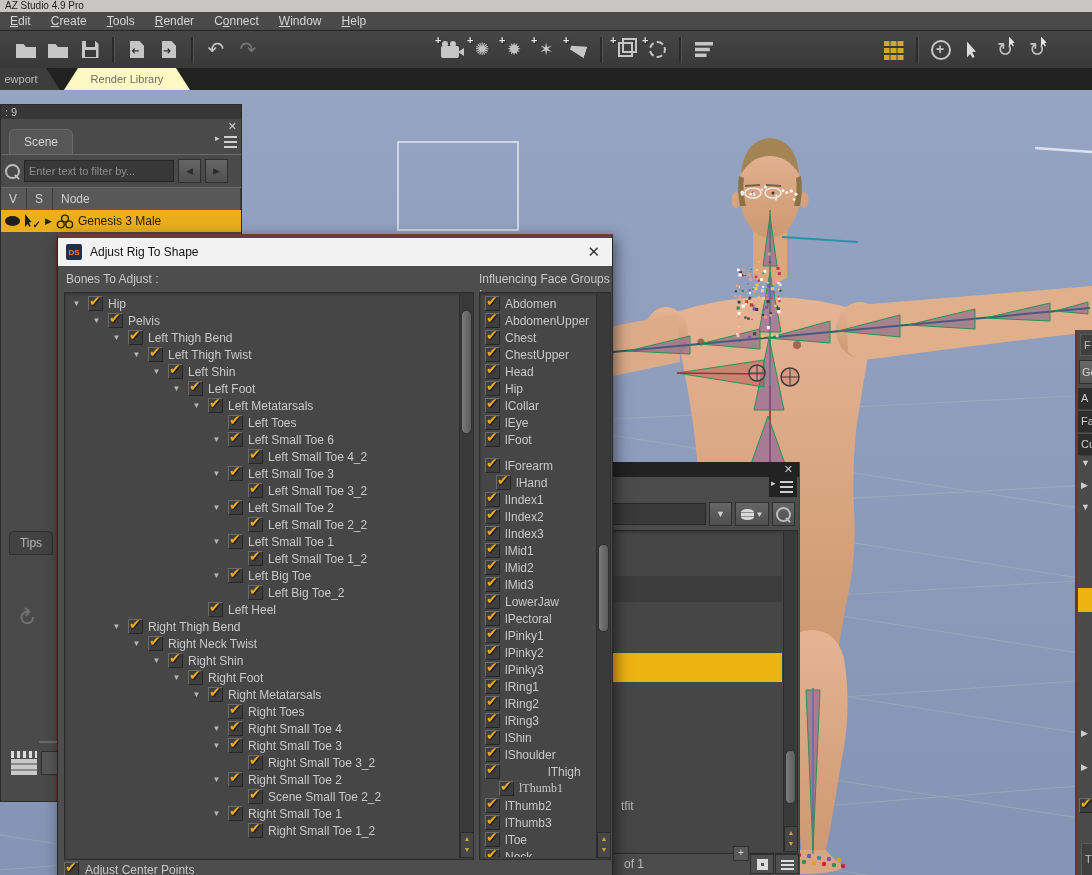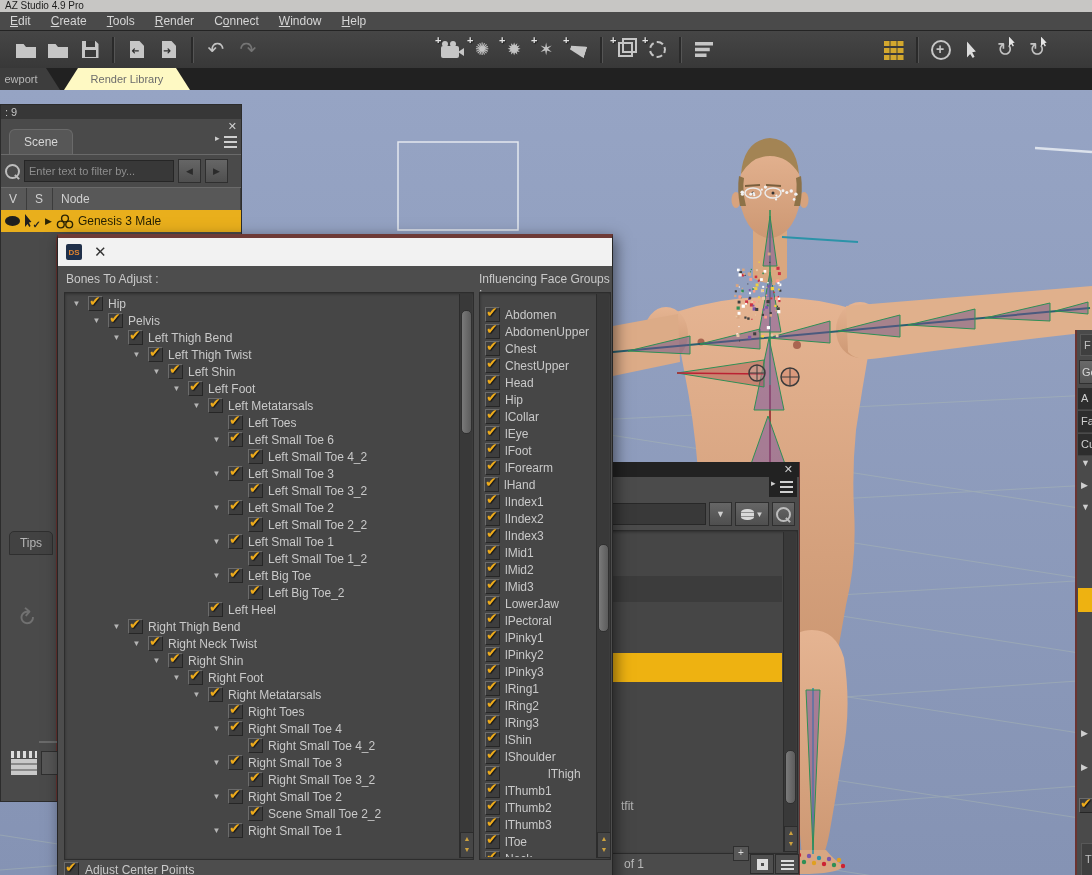--- a/index.html
+++ b/index.html
@@ -604,20 +604,21 @@
     <div class="rs-sel"></div>
     <div class="rs-arrow" style="top:398px;">▶</div>
     <div class="rs-arrow" style="top:432px;">▶</div>
     <span class="chk rs-chk"></span>
     <div class="rs-btab">T</div>
   </div>
 
   <div id="dlg">
     <div class="dlg-title">
       <span class="dslogo">DS</span>
+      <span class="dlg-title-text">Adjust Rig To Shape</span>
       <span class="dlg-x">✕</span>
     </div>
     <div class="dlg-label" style="left:8px;">Bones To Adjust :</div>
     <div class="dlg-label" style="left:421px;">Influencing Face Groups :</div>
 
     <div id="bones-well" class="vwell">
       <div class="well-inner" id="bones-tree">
           <div class="trow" style="padding-left: 4px;">
             <span class="tri">▼</span>
             <span class="chk"></span>
@@ -741,60 +742,60 @@
           <div class="trow" style="padding-left: 144px;">
             <span class="tri hid">▼</span>
             <span class="chk"></span>
             <span>Right Toes</span>
           </div>
           <div class="trow" style="padding-left: 144px;">
             <span class="tri">▼</span>
             <span class="chk"></span>
             <span>Right Small Toe 4</span>
           </div>
+          <div class="trow" style="padding-left: 144px;">
+            <span class="tri">▼</span>
+            <span class="chk"></span>
+            <span>Right Small Toe 3</span>
+          </div>
           <div class="trow" style="padding-left: 164px;">
             <span class="tri hid">▼</span>
             <span class="chk"></span>
-            <span>Right Small Toe 4_2</span>
-          </div>
-          <div class="trow" style="padding-left: 144px;">
-            <span class="tri">▼</span>
-            <span class="chk"></span>
-            <span>Right Small Toe 3</span>
+            <span>Right Small Toe 3_2</span>
+          </div>
+          <div class="trow" style="padding-left: 144px;">
+            <span class="tri">▼</span>
+            <span class="chk"></span>
+            <span>Right Small Toe 2</span>
           </div>
           <div class="trow" style="padding-left: 164px;">
             <span class="tri hid">▼</span>
             <span class="chk"></span>
-            <span>Right Small Toe 3_2</span>
-          </div>
-          <div class="trow" style="padding-left: 144px;">
-            <span class="tri">▼</span>
-            <span class="chk"></span>
-            <span>Right Small Toe 2</span>
+            <span>Scene Small Toe 2_2</span>
+          </div>
+          <div class="trow" style="padding-left: 144px;">
+            <span class="tri">▼</span>
+            <span class="chk"></span>
+            <span>Right Small Toe 1</span>
           </div>
           <div class="trow" style="padding-left: 164px;">
             <span class="tri hid">▼</span>
             <span class="chk"></span>
-            <span>Scene Small Toe 2_2</span>
-          </div>
-          <div class="trow" style="padding-left: 144px;">
-            <span class="tri">▼</span>
-            <span class="chk"></span>
-            <span>Right Small Toe 1</span>
+            <span>Right Small Toe 1_2</span>
           </div>
         </div>
       <div class="vscroll" style="right:1px;">
         <div class="vthumb" style="top:16px;height:122px;"></div>
         <div class="vspin">▲<br>▼</div>
       </div>
     </div>
 
     <div id="groups-well" class="vwell">
       <div class="well-inner" id="face-list">
-          <div class="trow" style="padding-left: 4px; margin-top: 11px;">
+          <div class="trow" style="padding-left: 4px;">
             <span class="chk"></span>
             <span>Abdomen</span>
           </div>
           <div class="trow" style="padding-left: 4px;">
             <span class="chk"></span>
             <span>AbdomenUpper</span>
           </div>
           <div class="trow" style="padding-left: 4px;">
             <span class="chk"></span>
             <span>Chest</span>
@@ -816,25 +817,25 @@
             <span>lCollar</span>
           </div>
           <div class="trow" style="padding-left: 4px;">
             <span class="chk"></span>
             <span>lEye</span>
           </div>
           <div class="trow" style="padding-left: 4px;">
             <span class="chk"></span>
             <span>lFoot</span>
           </div>
-          <div class="trow" style="padding-left: 4px;">
+          <div class="trow" style="padding-left: 4px; margin-top: 9px;">
             <span class="chk"></span>
             <span>lForearm</span>
           </div>
-          <div class="trow" style="padding-left: 3px;">
+          <div class="trow" style="padding-left: 15px;">
             <span class="chk"></span>
             <span>lHand</span>
           </div>
           <div class="trow" style="padding-left: 4px;">
             <span class="chk"></span>
             <span>lIndex1</span>
           </div>
           <div class="trow" style="padding-left: 4px;">
             <span class="chk"></span>
             <span>lIndex2</span>
@@ -892,21 +893,21 @@
             <span>lShin</span>
           </div>
           <div class="trow" style="padding-left: 4px;">
             <span class="chk"></span>
             <span>lShoulder</span>
           </div>
           <div class="trow" style="padding-left: 4px; gap: 48px;">
             <span class="chk"></span>
             <span>lThigh</span>
           </div>
-          <div class="trow" style="padding-left: 4px;">
+          <div class="trow" style="padding-left: 18px; font-family: Liberation Serif, serif;">
             <span class="chk"></span>
             <span>lThumb1</span>
           </div>
           <div class="trow" style="padding-left: 4px; text-align: right;">
             <span class="chk"></span>
             <span>lThumb2</span>
           </div>
           <div class="trow" style="padding-left: 4px;">
             <span class="chk"></span>
             <span>lThumb3</span>

